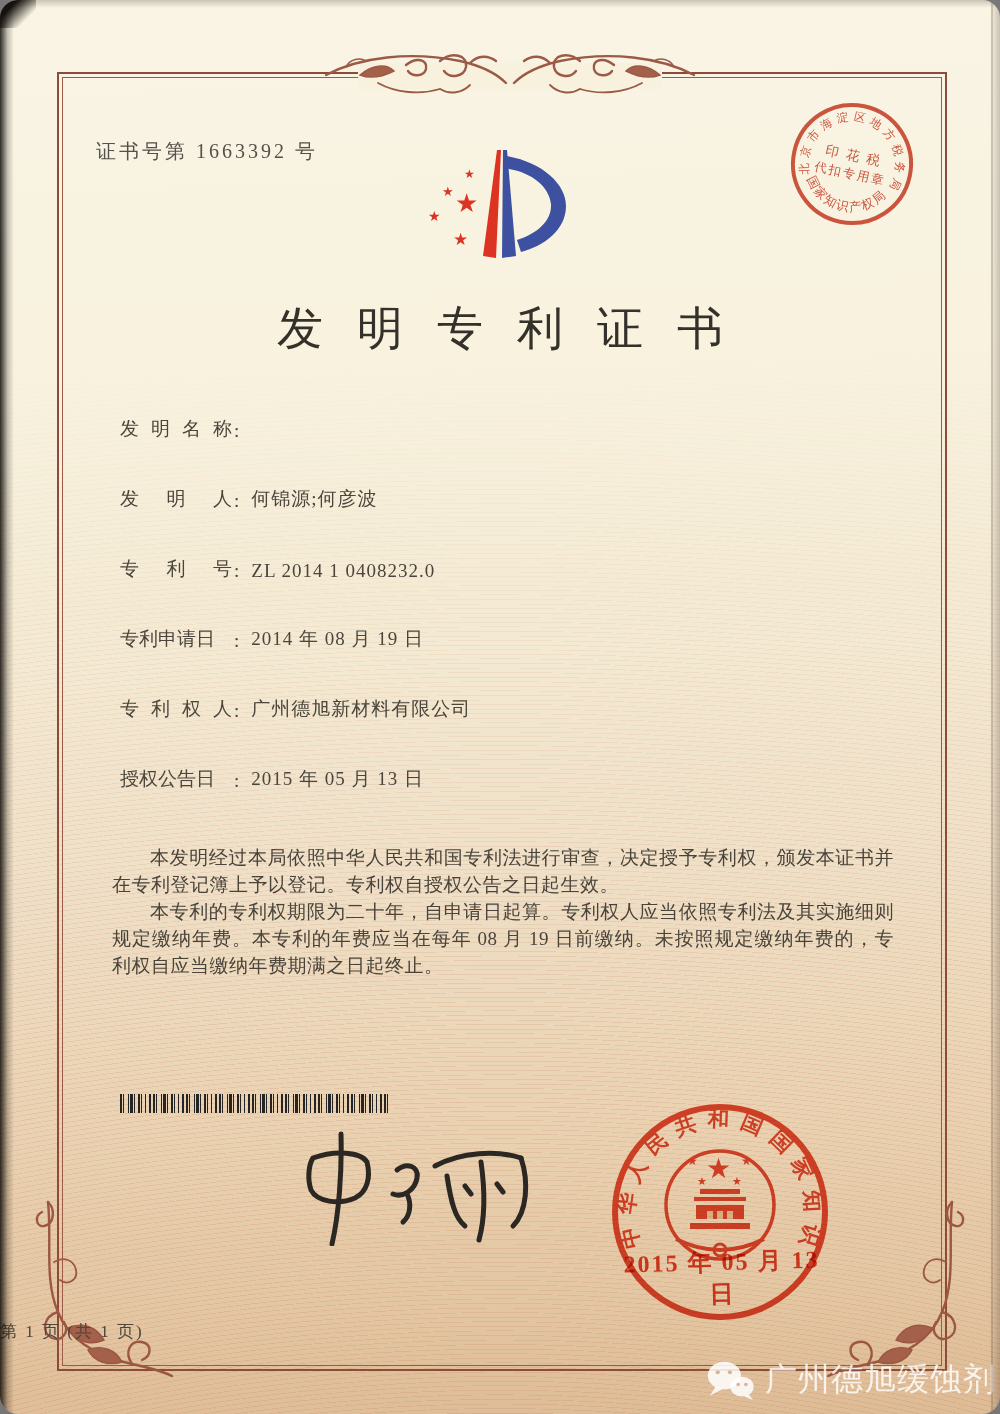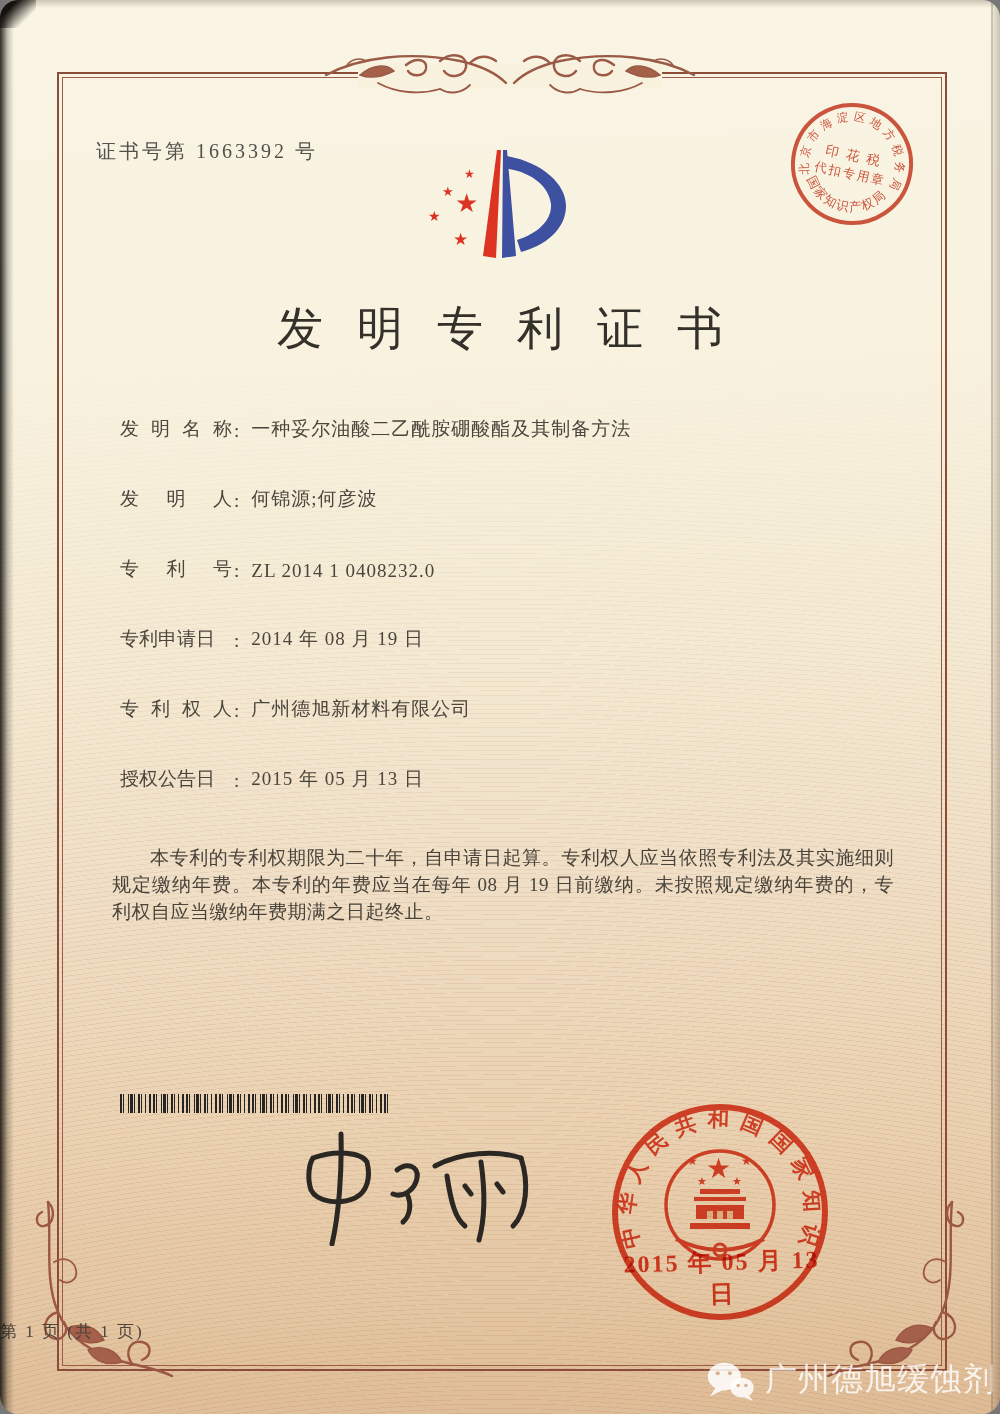--- a/index.html
+++ b/index.html
@@ -62,21 +62,21 @@
 
   .seal-tax{position:absolute;left:786px;top:98px;width:132px;height:132px;transform:rotate(12deg);
             mix-blend-mode:multiply;opacity:.92;}
   .seal-tax text,.seal-cnipa text{font-family:"Liberation Serif","DejaVu Serif",serif;}
   .seal-cnipa{position:absolute;left:601px;top:1093px;width:238px;height:238px;mix-blend-mode:multiply;opacity:.95;}
   .seal-date{position:absolute;left:612px;top:1246px;width:220px;text-align:center;font-size:24px;font-weight:700;
              color:#e0442a;letter-spacing:2px;transform:rotate(-1.5deg);mix-blend-mode:multiply;}
 
   .page-footer{position:absolute;left:0;right:0;top:1320px;font-size:17px;color:#4b453c;letter-spacing:2px;}
 
-  .watermark{position:absolute;right:4px;top:1358px;display:flex;align-items:flex-end;gap:8px;
+  .watermark{position:absolute;right:4px;top:1358px;display:flex;align-items:center;gap:8px;
              font-family:"Liberation Sans","DejaVu Sans",sans-serif;font-size:32px;font-weight:500;
              color:rgba(255,255,255,.82);letter-spacing:1px;}
 </style>
 </head>
 <body>
 
 <div class="page">
 
   <div class="waves"></div>
 
@@ -154,21 +154,20 @@
     <text x="66" y="62" font-size="13.5" fill="#cc4a34" text-anchor="middle" letter-spacing="2">印 花 税</text>
     <text x="66" y="80" font-size="12.5" fill="#cc4a34" text-anchor="middle" letter-spacing="2">代扣专用章</text>
   </svg>
 
   <div class="title">发明专利证书</div>
 
   <div class="fields">
     <div class="field-row">
       <span class="f-label spread">发明名称</span>
         <span class="f-colon">:</span>
-        <span class="f-value">一种妥尔油酸二乙酰胺硼酸酯及其制备方法</span>
     </div>
     <div class="field-row">
       <span class="f-label spread">发明人</span>
         <span class="f-colon">:</span>
         <span class="f-value">何锦源;何彦波</span>
     </div>
     <div class="field-row">
       <span class="f-label spread">专利号</span>
         <span class="f-colon">:</span>
         <span class="f-value">ZL 2014 1 0408232.0</span>
@@ -184,20 +183,21 @@
         <span class="f-value">广州德旭新材料有限公司</span>
     </div>
     <div class="field-row">
       <span class="f-label">授权公告日</span>
         <span class="f-colon">:</span>
         <span class="f-value">2015 年 05 月 13 日</span>
     </div>
   </div>
 
   <div class="paras">
+    <p>本发明经过本局依照中华人民共和国专利法进行审查，决定授予专利权，颁发本证书并在专利登记簿上予以登记。专利权自授权公告之日起生效。</p>
     <p>本专利的专利权期限为二十年，自申请日起算。专利权人应当依照专利法及其实施细则规定缴纳年费。本专利的年费应当在每年 08 月 19 日前缴纳。未按照规定缴纳年费的，专利权自应当缴纳年费期满之日起终止。</p>
   </div>
 
   <div class="barcode"></div>
 
 
   <svg class="sig" viewBox="0 0 250 120">
     <g stroke="#2b2722" stroke-width="5" fill="none" stroke-linecap="round">
       <path d="M28 32 C50 24 76 26 82 36 C86 52 82 66 70 72 C54 79 32 76 26 64 C22 52 24 38 28 32 Z"></path>
       <path d="M56 8 C57 45 54 88 47 118"></path>

